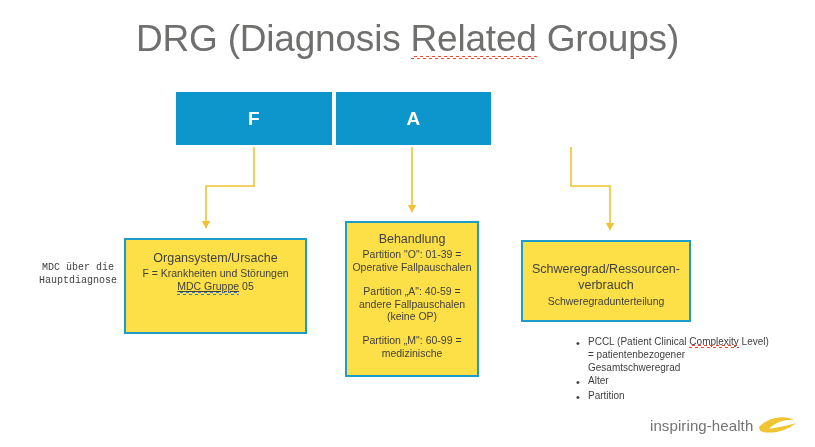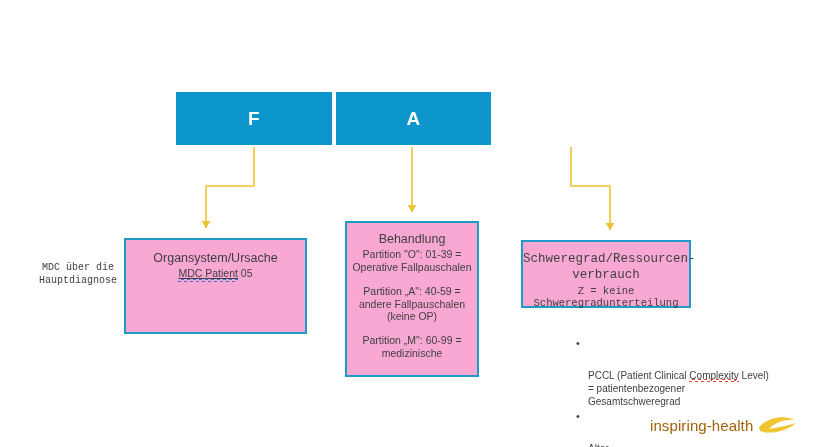--- a/index.html
+++ b/index.html
@@ -82,21 +82,21 @@
     width: 815px;
     height: 447px;
     pointer-events: none;
   }
 
   
   .infobox {
     position: absolute;
     box-sizing: border-box;
     border: 2px solid #1e9cc8;
-    background: #f9a8d4;
+    background: #fde047;
     color: #3f3f3e;
     text-align: center;
     line-height: 1.22;
   }
   .box-head {
     font-size: 12.5px;
     display: block;
     margin-bottom: 1px;
   }
   .box-line {
@@ -116,23 +116,22 @@
     left: 345px;
     top: 221px;
     width: 134px;
     height: 156px;
     padding-top: 9px;
   }
   #box-right {
     left: 521px;
     top: 240px;
     width: 170px;
-    height: 68px;
-    padding-top: 10px;
-    font-family: Liberation Mono, monospace;
+    height: 82px;
+    padding-top: 20px;
   }
 
   .ul-solid {
     text-decoration: underline;
     text-underline-offset: 1px;
     position: relative;
     display: inline-block;
   }
   .sp-blue::after {
     content: "";
@@ -177,45 +176,48 @@
     align-items: flex-start;
     margin-bottom: 1px;
   }
   .bullet-dot {
     width: 12px;
     flex: 0 0 12px;
     color: #3f3f3e;
     font-size: 11px;
     line-height: 1.28;
   }
-  .bullet-text { flex: 1 1 auto; margin-top: 34px; }
+  .bullet-text { flex: 1 1 auto; }
 
   
   #logo {
     position: absolute;
     left: 650px;
     top: 414px;
     display: flex;
     align-items: center;
   }
   #logo-text {
     font-size: 15px;
-    color: #a16207;
+    color: #737373;
     letter-spacing: .1px;
   }
   #logo-swoosh {
     margin-left: 4px;
     line-height: 0;
   }
 </style>
 </head>
 <body>
 
 <div id="slide">
 
+  <div id="title">
+    <span>DRG (Diagnosis </span><span class="sp-red">Related</span><span> Groups)</span>
+  </div>
 
   <div id="codebar">
     <div class="code-seg seg-f">
       <span>F</span>
     </div>
     <div class="code-seg seg-a">
       <span>A</span>
     </div>
   </div>
 
@@ -233,40 +235,40 @@
     <polyline points="571,147 571,186 610,186 610,230" fill="none" stroke="#efc233" stroke-width="1.6" marker-end="url(#ah)"></polyline>
   </svg>
 
   <div id="side-caption">
     <span>MDC über die</span><br>
     <span>Hauptdiagnose</span>
   </div>
 
   <div class="infobox" id="box-left">
     <span class="box-head">Organsystem/Ursache</span>
-    <span class="box-line"><span class="ul-solid sp-blue">MDC Patient</span><span> 05</span></span>
+    <span class="box-line">F = Krankheiten und Störungen</span>
+    <span class="box-line"><span class="ul-solid sp-blue">MDC Gruppe</span><span> 05</span></span>
   </div>
 
   <div class="infobox" id="box-mid">
     <span class="box-head">Behandlung</span>
     <span class="box-line">Partition "O": 01-39 =</span>
     <span class="box-line">Operative Fallpauschalen</span>
     <span class="box-gap"></span>
     <span class="box-line">Partition „A": 40-59 =</span>
     <span class="box-line">andere Fallpauschalen</span>
     <span class="box-line">(keine OP)</span>
     <span class="box-gap"></span>
     <span class="box-line">Partition „M": 60-99 =</span>
     <span class="box-line">medizinische</span>
   </div>
 
   <div class="infobox" id="box-right">
     <span class="box-head">Schweregrad/Ressourcen-</span>
     <span class="box-head">verbrauch</span>
-    <span class="box-line">Z = keine</span>
     <span class="box-line">Schweregradunterteilung</span>
   </div>
 
   <div id="bullets">
 
     <div class="bullet-row">
       <span class="bullet-dot">•</span>
       <span class="bullet-text"><span>PCCL (Patient Clinical </span><span class="sp-red">Complexity</span><span> Level)</span><br><span>= patientenbezogener</span><br><span>Gesamtschweregrad</span></span>
     </div>
 

